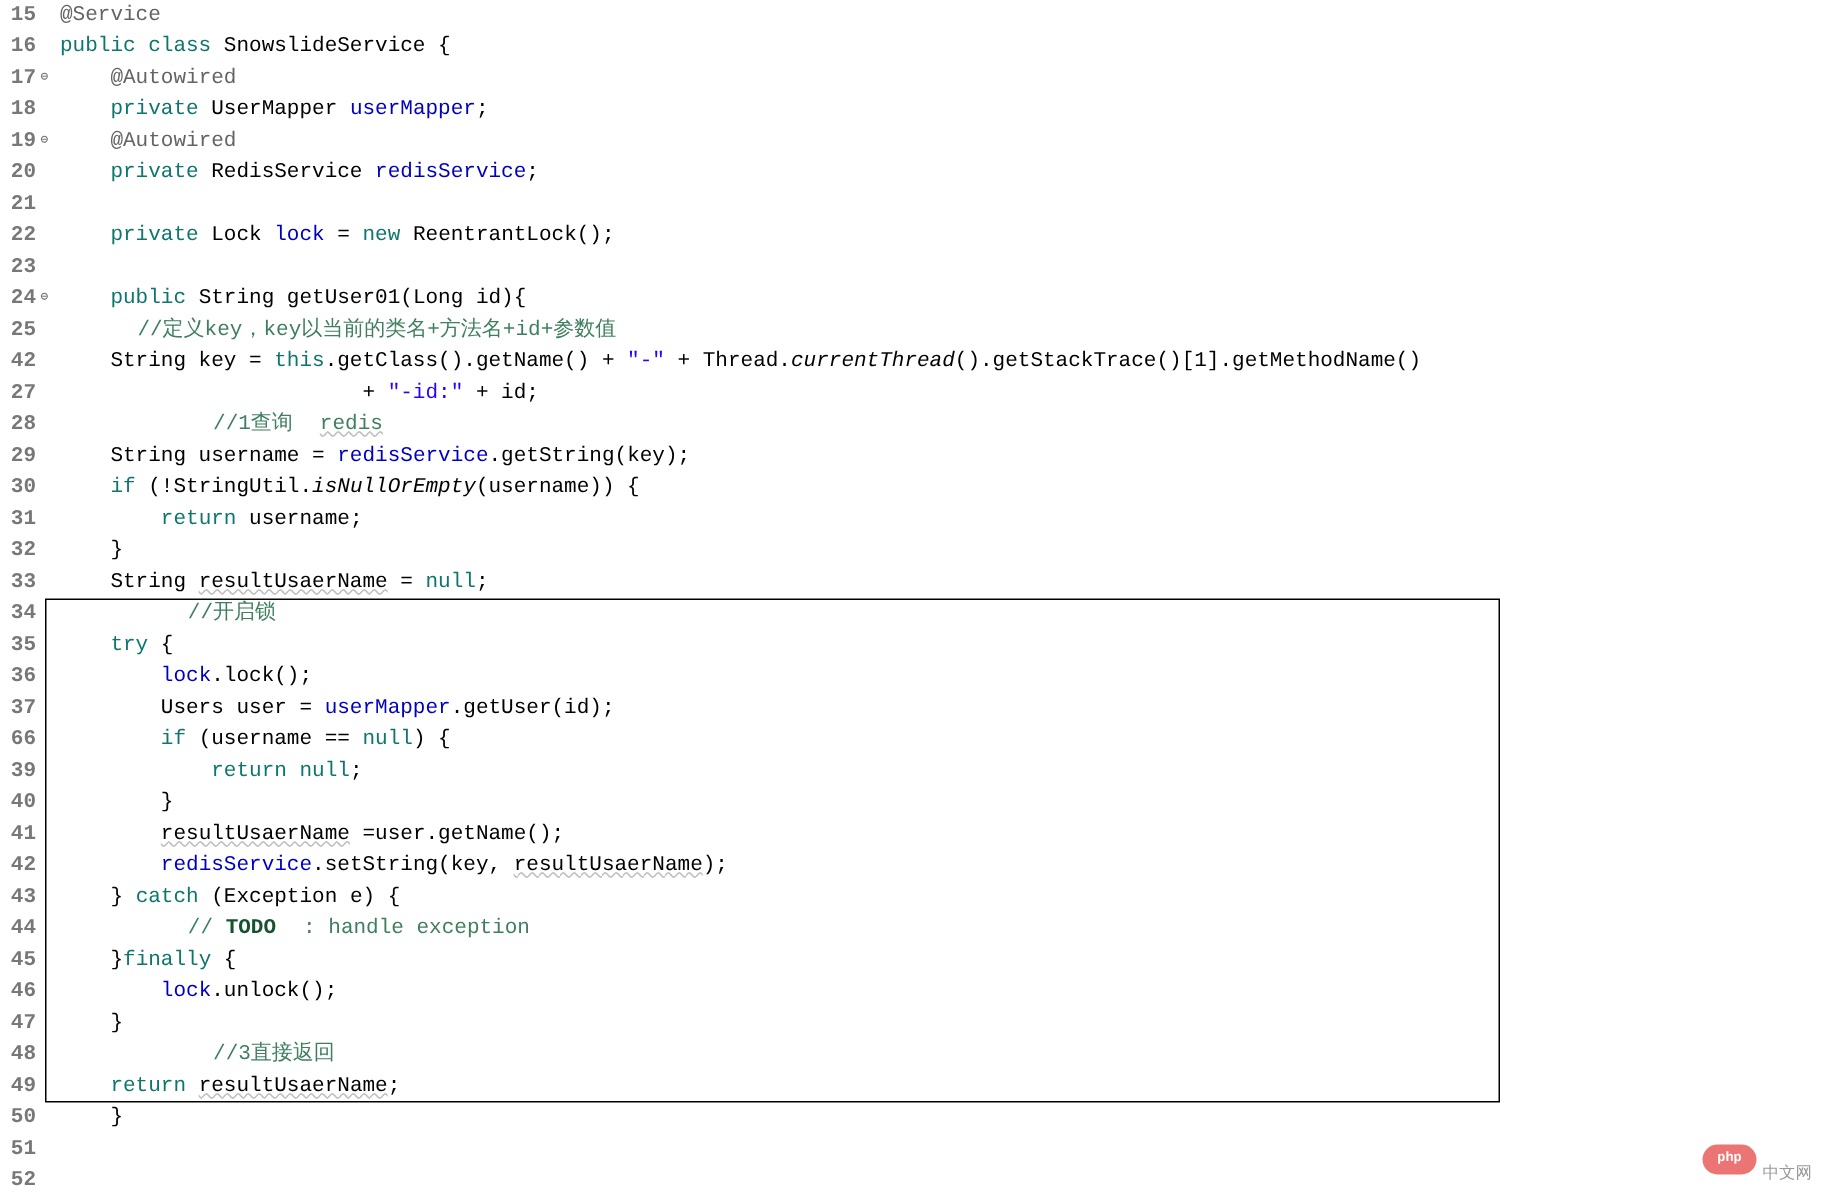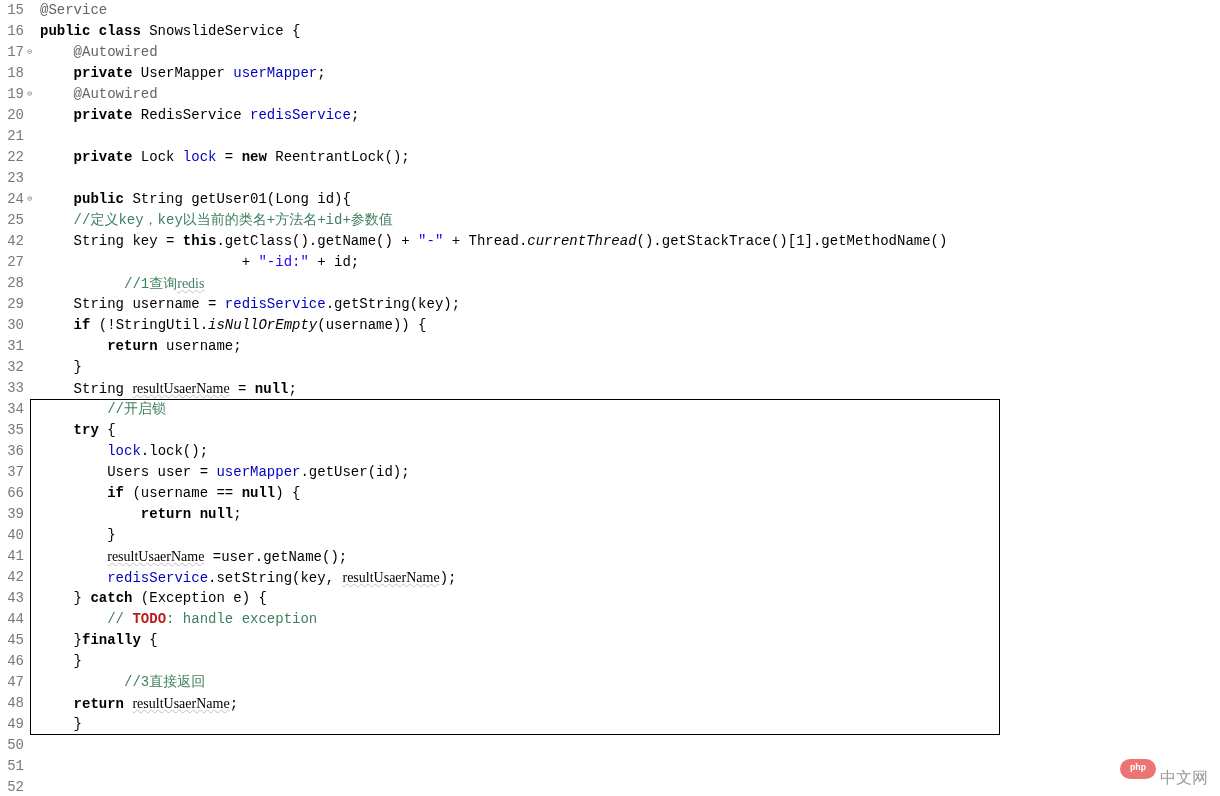--- a/index.html
+++ b/index.html
@@ -18,46 +18,47 @@
     width: 28px;
     text-align: right;
     padding-right: 4px;
     color: #787878;
     user-select: none;
     flex-shrink: 0;
   }
   .gutter-line {
     height: 21px;
     position: relative;
+    font-weight: bold;
   }
   .fold-marker {
     position: absolute;
     right: -8px;
     top: 4px;
     width: 10px;
     height: 10px;
     font-size: 8px;
     color: #787878;
   }
   .code {
     flex: 1;
     padding-left: 12px;
   }
   .code-line {
     height: 21px;
     white-space: pre;
   }
-  .kw { color: #000000; font-weight: bold; }
-  .cm { color: #3f7f5f; }
+  .kw { color: #0f766e; font-weight: normal; }
+  .cm { color: #3f7f5f; margin-left: 18px; }
   .str { color: #2a00ff; }
   .field { color: #0000c0; }
   .ann { color: #646464; }
-  .todo { color: #b91c1c; font-weight: bold; }
+  .todo { color: #14532d; font-weight: bold; }
   .italic { font-style: italic; }
-  .underline-wavy { text-decoration: underline wavy #c0c0c0; text-decoration-thickness: 1px; font-family: Liberation Serif, serif; }
+  .underline-wavy { text-decoration: underline wavy #c0c0c0; text-decoration-thickness: 1px; }
   .box {
     position: absolute;
     border: 1px solid #000000;
     pointer-events: none;
   }
   .watermark {
     position: absolute;
     right: 12px;
     bottom: 8px;
     display: flex;
@@ -72,21 +73,21 @@
     border-radius: 10px;
     position: relative;
     display: flex;
     align-items: center;
     justify-content: center;
     color: #fff;
     font-size: 9px;
     font-weight: bold;
   }
   .watermark-text {
-    font-size: 16px;
+    font-size: 11px;
     color: #888;
     font-family: sans-serif;
     margin-top: 18px;
   }
 </style>
 </head>
 <body>
 
 <div class="code-container">
   <div class="gutter" id="gutter">
@@ -154,20 +155,21 @@
       <div class="code-line"><span>        </span><span class="field">lock</span><span>.lock();</span></div>
       <div class="code-line"><span>        Users user = </span><span class="field">userMapper</span><span>.getUser(id);</span></div>
       <div class="code-line"><span>        </span><span class="kw">if</span><span> (username == </span><span class="kw">null</span><span>) {</span></div>
       <div class="code-line"><span>            </span><span class="kw">return null</span><span>;</span></div>
       <div class="code-line"><span>        }</span></div>
       <div class="code-line"><span>        </span><span class="underline-wavy">resultUsaerName</span><span> =user.getName();</span></div>
       <div class="code-line"><span>        </span><span class="field">redisService</span><span>.setString(key, </span><span class="underline-wavy">resultUsaerName</span><span>);</span></div>
       <div class="code-line"><span>    } </span><span class="kw">catch</span><span> (Exception e) {</span></div>
       <div class="code-line"><span>        </span><span class="cm">// </span><span class="todo">TODO</span><span class="cm">: handle exception</span></div>
       <div class="code-line"><span>    }</span><span class="kw">finally</span><span> {</span></div>
+      <div class="code-line"><span>        </span><span class="field">lock</span><span>.unlock();</span></div>
       <div class="code-line"><span>    }</span></div>
       <div class="code-line"><span>          </span><span class="cm">//3直接返回</span></div>
       <div class="code-line"><span>    </span><span class="kw">return</span><span> </span><span class="underline-wavy">resultUsaerName</span><span>;</span></div>
       <div class="code-line"><span>    }</span></div>
       <div class="code-line"></div>
     </div>
 </div>
 
 <div class="box" id="selection-box" style="top: 399px; left: 30px; width: 970px; height: 336px;"></div>
 

